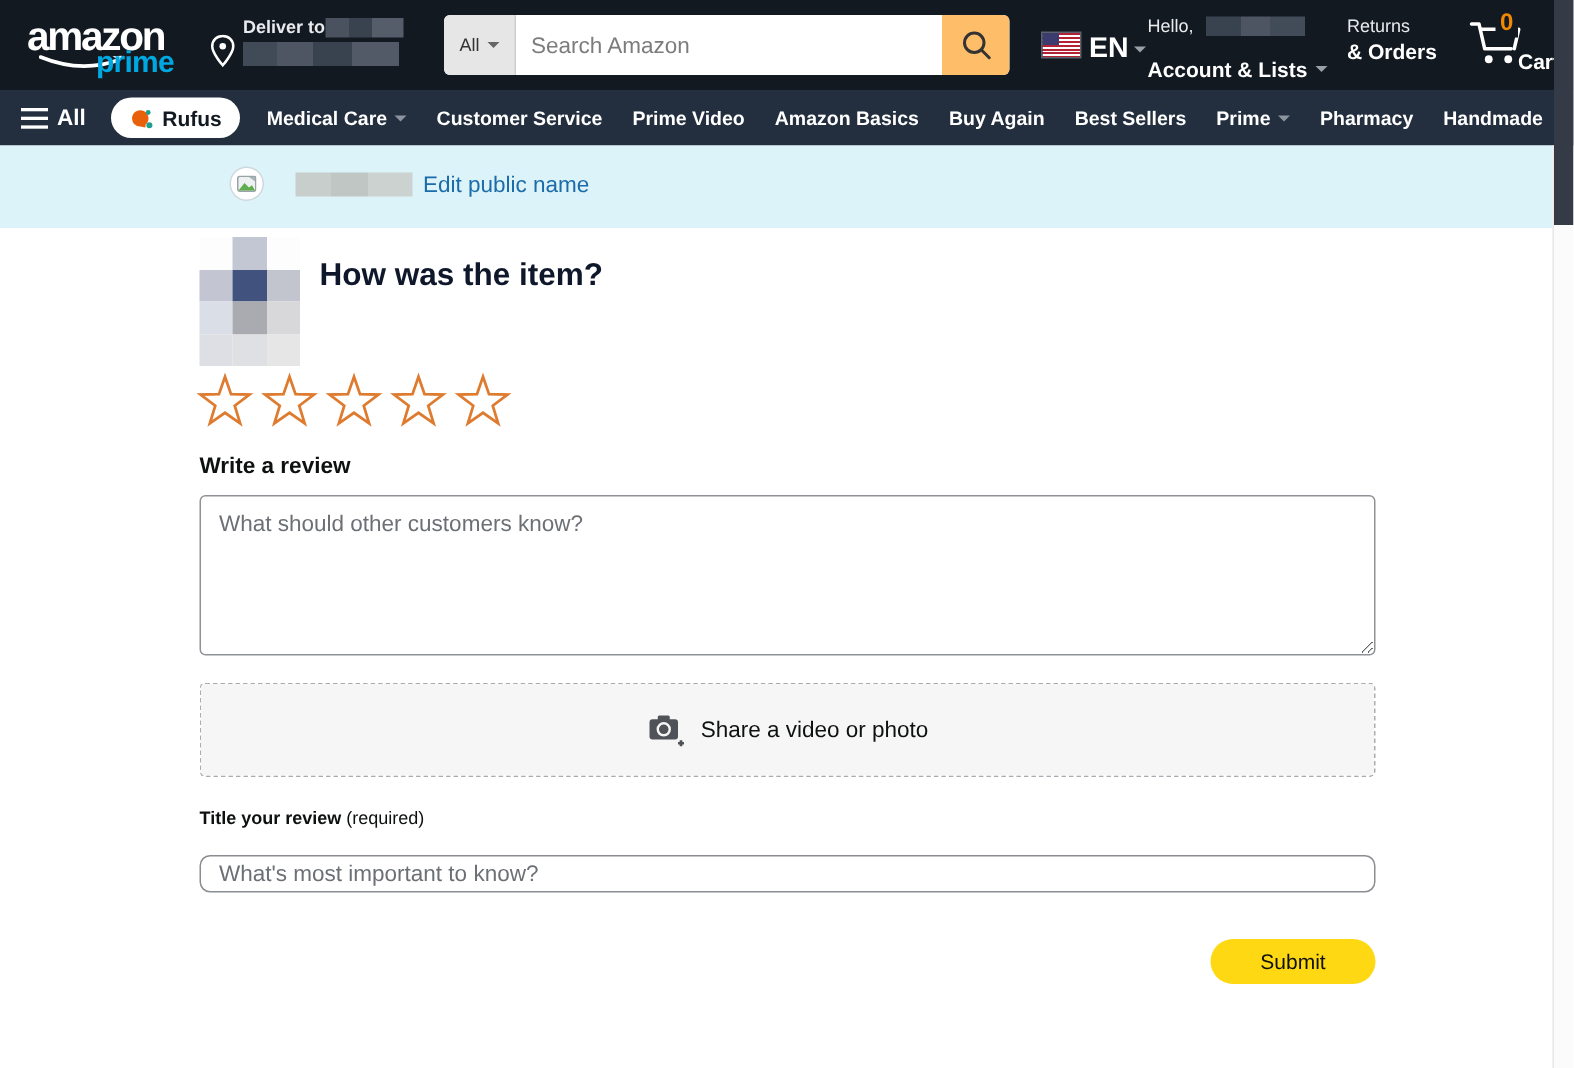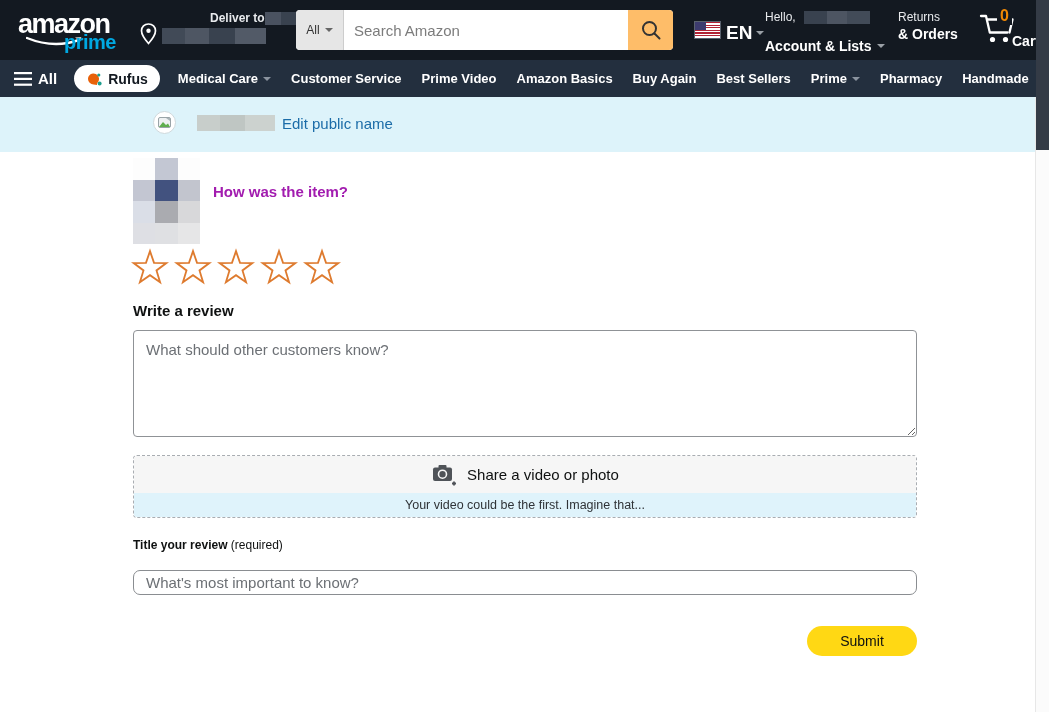--- a/index.html
+++ b/index.html
@@ -9,21 +9,21 @@
     font-family:"Liberation Sans", sans-serif; color:#0f1111;
   }
   
   .header { position:absolute; left:0; top:0; width:1049px; height:60px; background:#131921; }
   .logo { position:absolute; left:18px; top:9px; width:104px; height:42px; }
   .logo-amazon { position:absolute; left:0; top:0; color:#fff; font-weight:bold; font-size:27px; letter-spacing:-1.5px; }
   .logo-smile { position:absolute; left:8px; top:27px; }
   .logo-prime { position:absolute; left:46px; top:22px; color:#00a8e1; font-weight:bold; font-size:20px; letter-spacing:-0.5px; }
   .deliver { position:absolute; left:140px; top:9px; width:130px; height:42px; }
   .pin-icon { position:absolute; left:0; top:14px; }
-  .deliver-line1 { position:absolute; left:22px; top:2px; display:flex; gap:0; align-items:center;margin-left:48px; }
+  .deliver-line1 { position:absolute; left:22px; top:2px; display:flex; gap:0; align-items:center; }
   .deliver-label { color:#e8eaed; font-size:12px; font-weight:bold; white-space:nowrap; }
   .redact-dark1 { width:52px; height:13px; background:linear-gradient(90deg,#4a5260 0 30%,#39424f 30% 60%,#555d6a 60% 100%); }
   .redact-dark2 { position:absolute; left:22px; top:19px; width:104px; height:16px;
     background:linear-gradient(90deg,#414a57 0 22%,#4e5663 22% 45%,#39424f 45% 70%,#525a67 70% 100%); }
   .search { position:absolute; left:296px; top:10px; width:377px; height:40px; border-radius:4px; display:flex; overflow:hidden; background:#fff; }
   .search-cat { background:#e6e6e6; min-width:48px; padding:0 8px; display:flex; align-items:center; justify-content:center; gap:5px;
     color:#333; font-size:12px; border-right:1px solid #cdcdcd; cursor:pointer; }
   .search-input { flex:1; border:none; outline:none; font-size:15px; padding:0 10px; color:#111; font-family:"Liberation Sans",sans-serif; }
   .search-input::placeholder { color:#7c7c7c; }
   .search-btn { width:45px; border:none; background:#febd69; display:flex; align-items:center; justify-content:center; cursor:pointer; }
@@ -55,21 +55,21 @@
   
   .banner { position:absolute; left:0; top:97px; width:1035px; height:55px; background:#ddf3fa; }
   .avatar { position:absolute; left:153px; top:111px; width:23px; height:23px; border-radius:50%; background:#fff;
     border:1px solid #cfd9dd; display:flex; align-items:center; justify-content:center; }
   .redact-light { position:absolute; left:197px; top:115px; width:78px; height:16px;
     background:linear-gradient(90deg,#c8cecb 0 30%,#bfc6c3 30% 62%,#ccd2cf 62% 100%); }
   .edit-link { position:absolute; left:282px; top:115px; color:#1b6ca8; font-size:15px; cursor:pointer; text-decoration:none; }
   
   .mosaic { position:absolute; left:133px; top:158px; width:67px; height:86px;
     display:grid; grid-template-columns:repeat(3,1fr); grid-template-rows:repeat(4,1fr); }
-  .page-title { position:absolute; left:213px; top:183px; font-size:15px; font-weight:bold; color:#a21caf; }
+  .page-title { position:absolute; left:213px; top:172px; font-size:21px; font-weight:bold; color:#0f172a; }
   .stars { position:absolute; left:130px; top:247px; display:flex; gap:3px; }
   .stars svg { cursor:pointer; }
   .write-label { position:absolute; left:133px; top:302px; font-size:15px; font-weight:bold; }
   .review-textarea { position:absolute; left:133px; top:330px; width:784px; height:107px;
     border:1px solid #8f9296; border-radius:4px; padding:10px 12px; font-size:15px; color:#0f1111;
     font-family:"Liberation Sans",sans-serif; resize:vertical; outline:none; }
   .review-textarea::placeholder { color:#6c7075; }
   .share-box { position:absolute; left:133px; top:455px; width:784px; height:63px;
     border:1px dashed #a9adb2; border-radius:4px; overflow:hidden; display:flex; flex-direction:column; cursor:pointer; }
   .share-top { flex:1; background:#f6f6f6; display:flex; align-items:center; justify-content:center; gap:10px; font-size:15px; color:#0f1111; }
@@ -260,23 +260,20 @@
   <div class="share-top">
     <svg width="26" height="24" viewBox="0 0 26 24">
       <rect x="2" y="4.5" width="19" height="13.5" rx="2" fill="#4f5358"></rect>
       <rect x="7.5" y="2" width="8" height="4" rx="1" fill="#4f5358"></rect>
       <circle cx="11.5" cy="11.2" r="4" fill="none" stroke="#f6f6f6" stroke-width="1.6"></circle>
       <line x1="21" y1="20.5" x2="25" y2="20.5" stroke="#4f5358" stroke-width="1.8"></line>
       <line x1="23" y1="18.5" x2="23" y2="22.5" stroke="#4f5358" stroke-width="1.8"></line>
     </svg>
     <span>Share a video or photo</span>
   </div>
-  <div class="share-bottom">
-    <span>Your video could be the first. Imagine that...</span>
-  </div>
 </div>
 
 <div class="title-label">
   <span class="b">Title your review</span><span> (required)</span>
 </div>
 <input class="title-input" type="text" placeholder="What's most important to know?" style="">
 
 <button class="submit-btn">Submit</button>
 
 <div class="scroll-gutter"></div>

